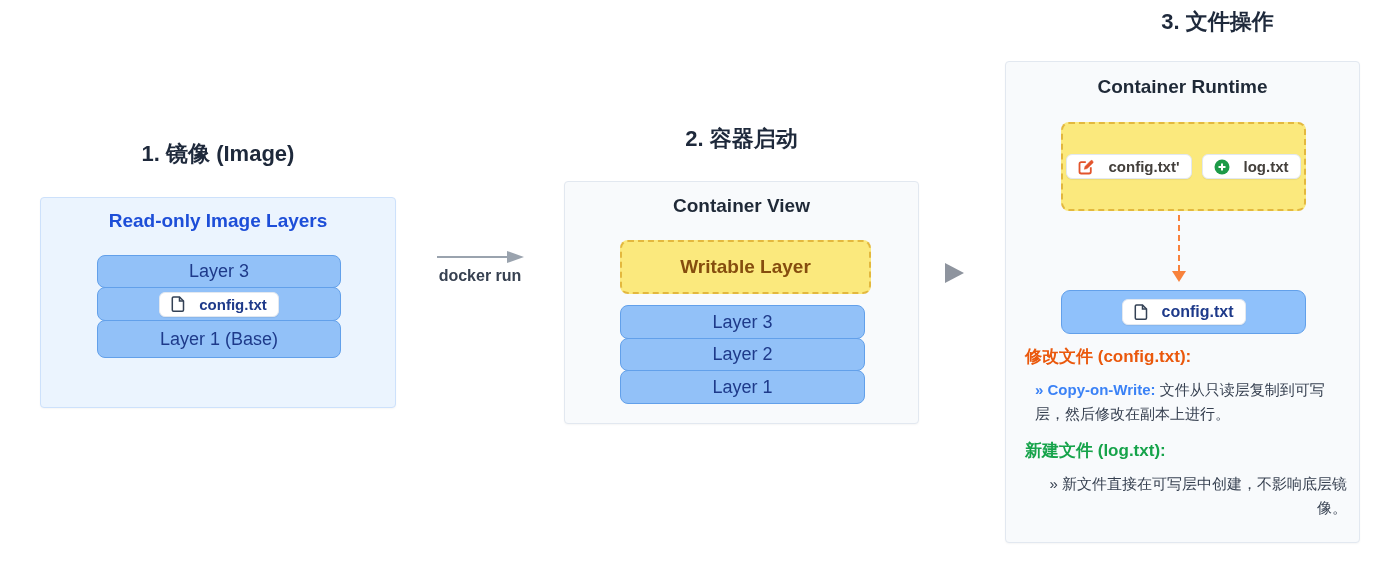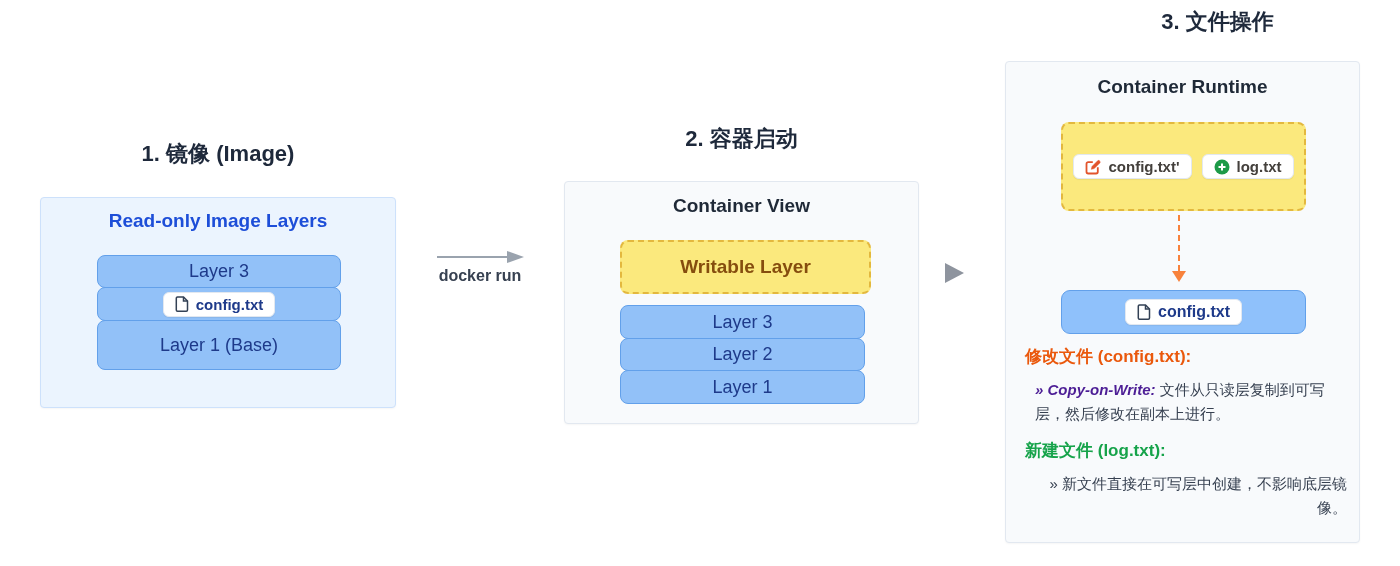--- a/index.html
+++ b/index.html
@@ -31,21 +31,21 @@
   .layer {
     width: 100%; background: #92c1f8; border: 1px solid #62a0ea;
     border-radius: 8px; margin-top: -1px;
     display: flex; align-items: center; justify-content: center;
     color: #1e3a8a; font-size: 18px; font-weight: 500;
     position: relative;
   }
 
   .badge {
     background: #ffffff; border: 1px solid #e2e8f0; border-radius: 6px;
-    display: inline-flex; align-items: center; gap: 7px;
+    display: inline-flex; align-items: center; gap: 14px;
     padding: 3px 11px; font-size: 15px; font-weight: 600;
     box-shadow: 0 1px 1px rgba(0,0,0,0.06);
   }
   .badge-navy { color: #1e3a8a; }
   .badge-warm { color: #44403c; font-weight: bold; }
 
   .writable-box {
     position: absolute; background: #fbe97d; border: 2px dashed #e3b83e;
     border-radius: 8px; display: flex; align-items: center; justify-content: center;
     color: #854d0e; font-size: 19px; font-weight: 600;
@@ -76,21 +76,21 @@
     border-radius: 9px; display: flex; align-items: center; justify-content: center;
   }
 
   .note-heading { position: absolute; font-size: 17px; font-weight: bold; }
   .note-orange { color: #ea580c; }
   .note-green { color: #16a34a; }
   .note-body {
     position: absolute; font-size: 15px; color: #374151;
     line-height: 24px; width: 312px;
   }
-  .note-body b { color: #4c1d95; font-style: italic; }
+  .note-body b { color: #3b82f6; }
 
   .icon { display: inline-flex; align-items: center; }
 </style>
 </head>
 <body>
 
 <div class="abs section-title" style="left:40px; top:139px; width:356px;">1. 镜像 (Image)</div>
 
 <div class="card card-blue" style="left:40px; top:197px; width:356px; height:211px;">
   <div class="card-heading heading-blue" style="top:12px;">Read-only Image Layers</div>
@@ -103,21 +103,21 @@
       <span class="badge badge-navy">
         <span class="icon">
           <svg width="14" height="16" viewBox="0 0 14 16">
               <path d="M2.5 1h6l4 4v9a1.2 1.2 0 0 1-1.2 1.2H2.5A1.2 1.2 0 0 1 1.3 14V2.2A1.2 1.2 0 0 1 2.5 1z" fill="#ffffff" stroke="#334155" stroke-width="1.5"></path>
               <path d="M8.5 1v4h4" fill="none" stroke="#334155" stroke-width="1.5"></path>
             </svg>
         </span>
         <span>config.txt</span>
       </span>
     </div>
-    <div class="layer" style="height:50px;">
+    <div class="layer" style="height:38px;">
       <span>Layer 1 (Base)</span>
     </div>
   </div>
 </div>
 
 <div class="abs" style="left:437px; top:249px;">
   <span class="icon">
     <svg width="88" height="16" viewBox="0 0 88 16">
         <line x1="0" y1="8" x2="70" y2="8" stroke="#9aa3ae" stroke-width="2"></line>
         <polygon points="70,2 87,8 70,14" fill="#9aa3ae"></polygon>

